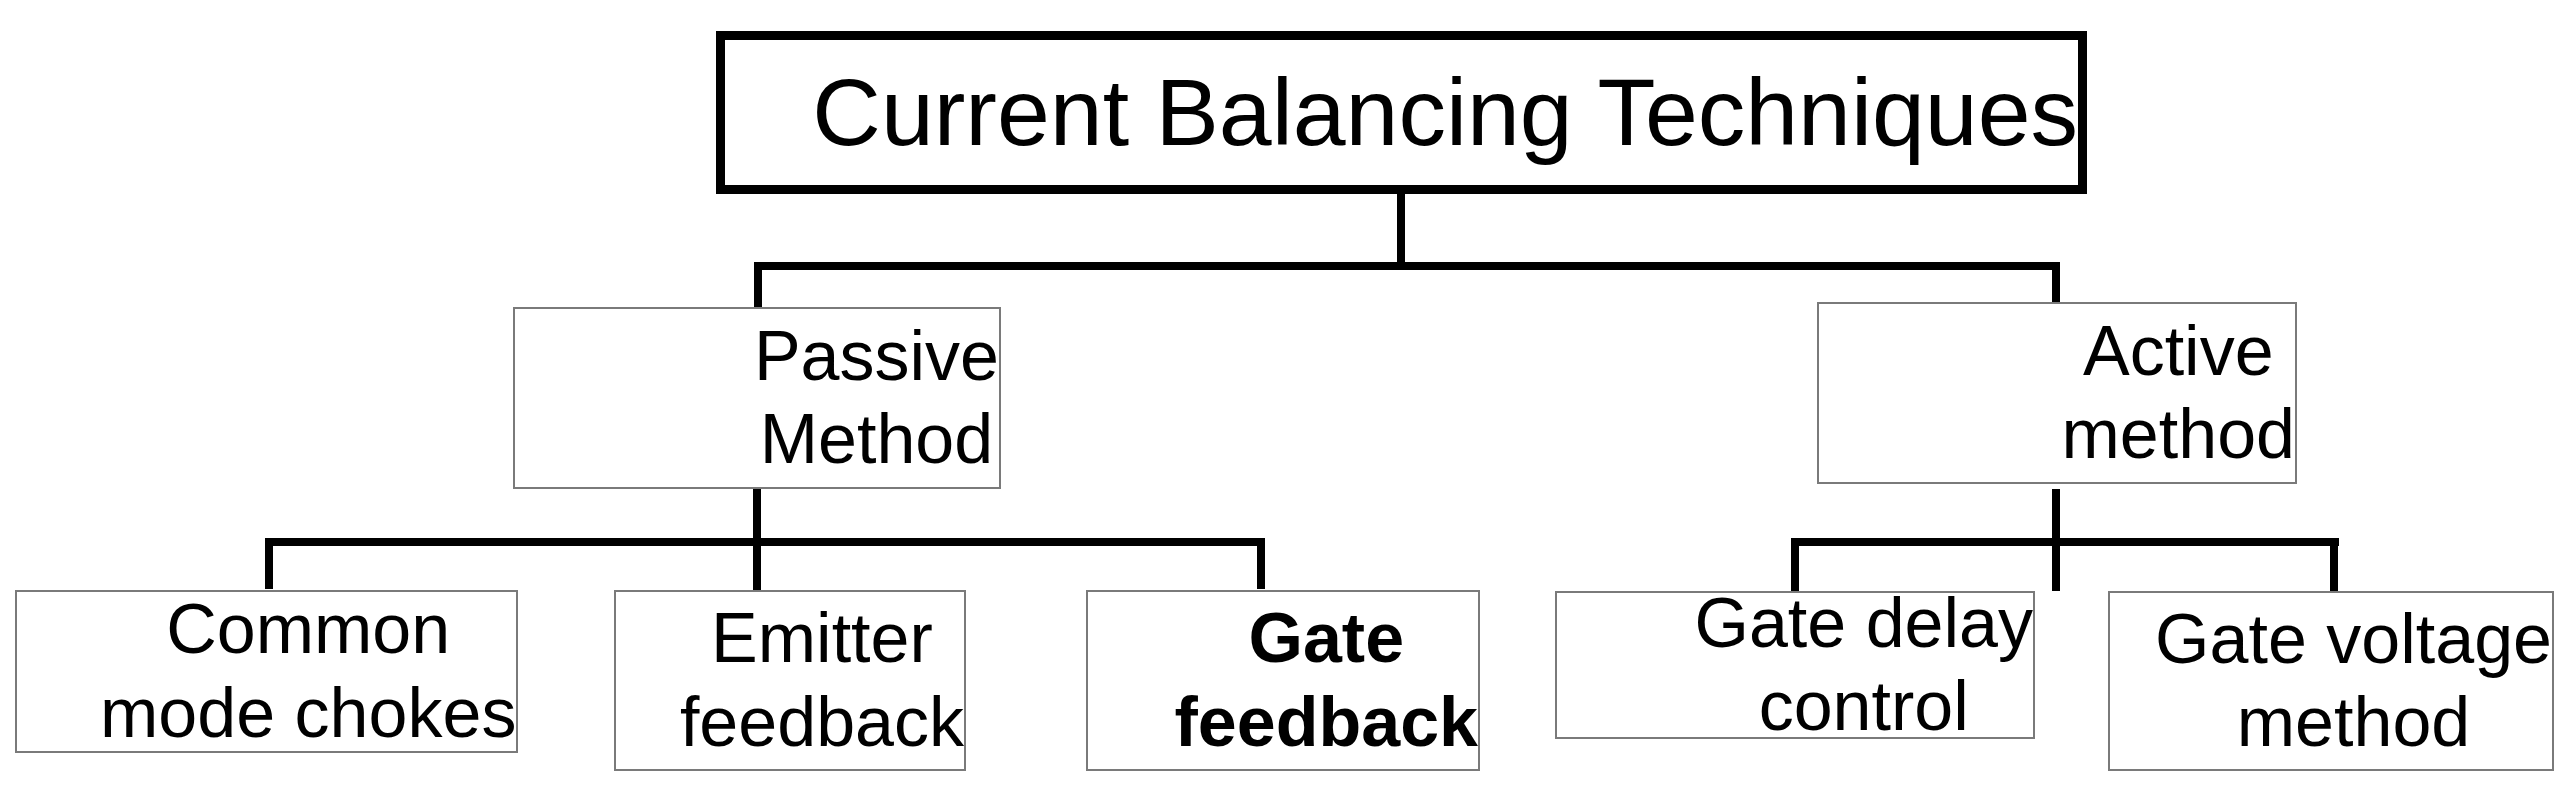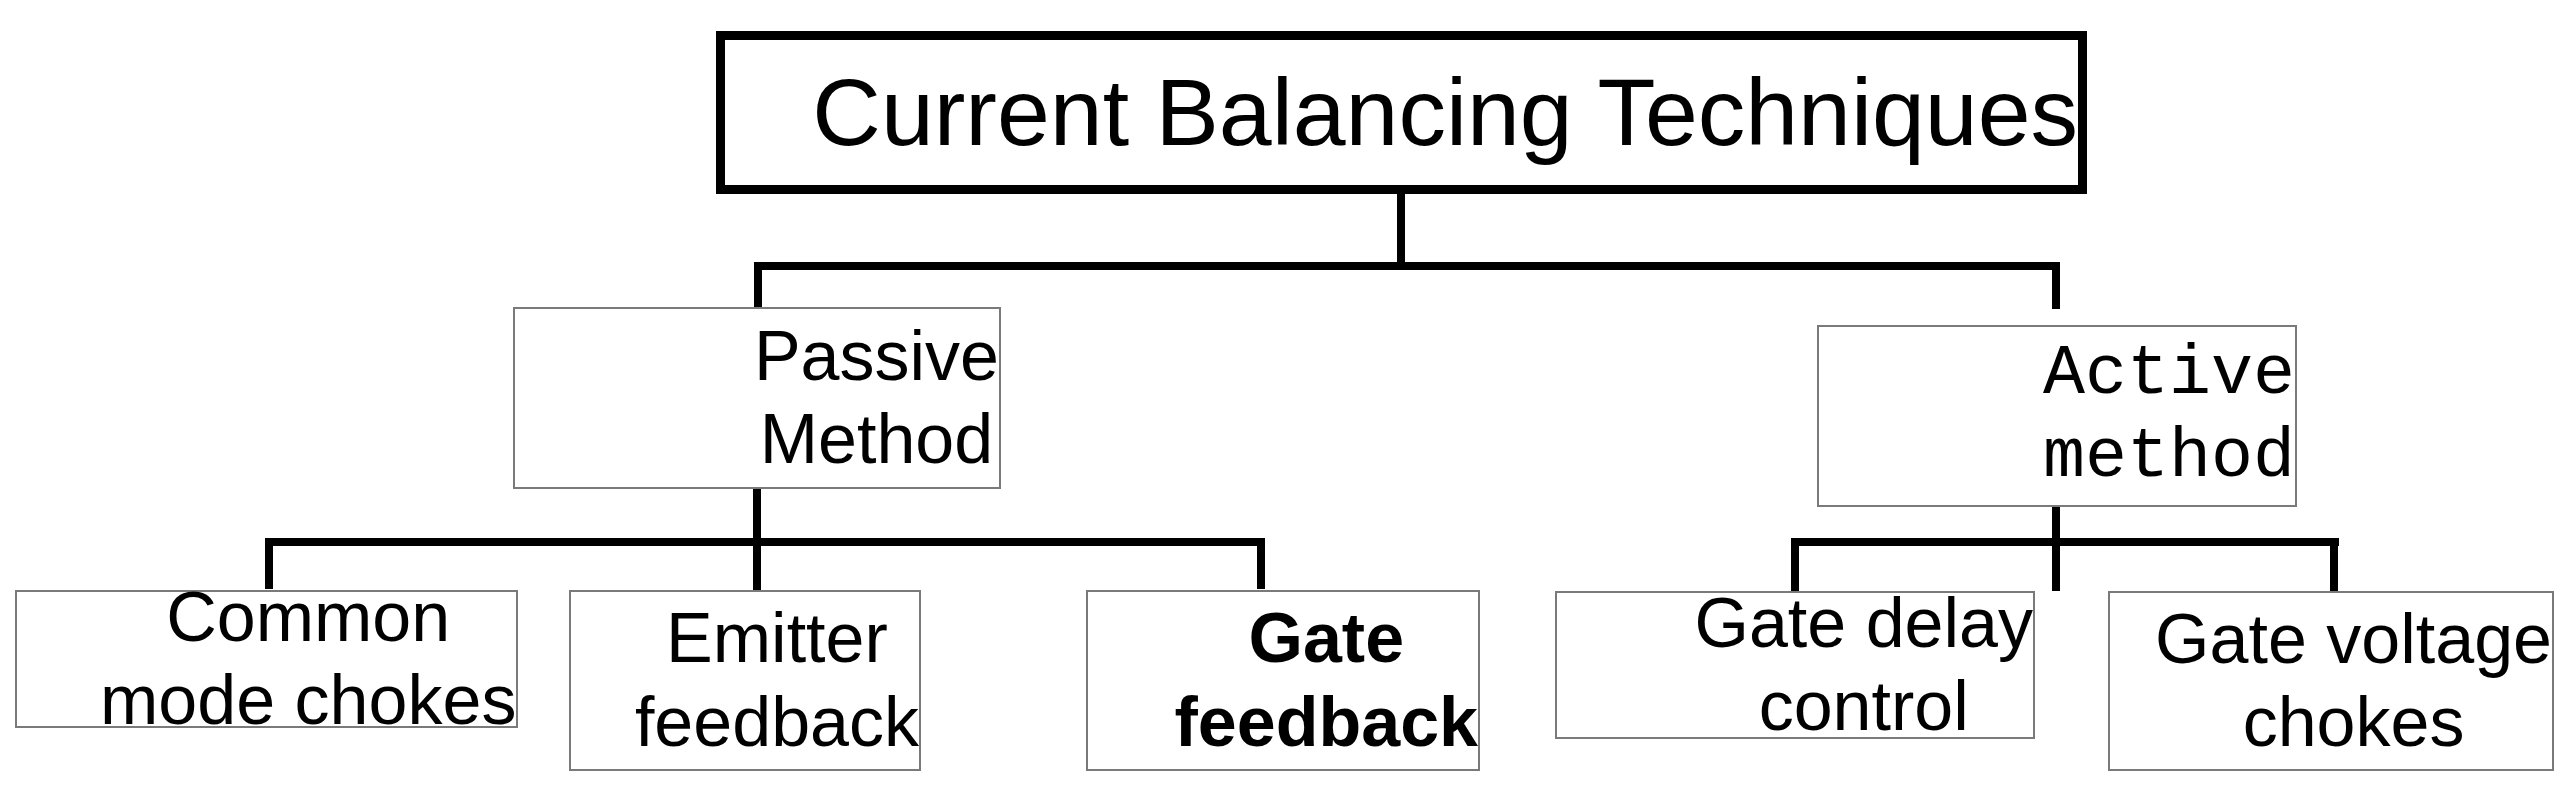--- a/index.html
+++ b/index.html
@@ -28,23 +28,23 @@
   .root-node {
     border: 9.8px solid var(--root-border, #000000);
     left: 716px; top: 31px; width: 1371px; height: 163px;
     font-size: 95px;
   }
   .branch-node, .leaf-node {
     border: 2.4px solid var(--node-border, #7a7a7a);
     font-size: 70px;
   }
   .node-passive   { left: 513px;  top: 307px; width: 488px; height: 182px; }
-  .node-active    { left: 1817px; top: 325px; width: 480px; height: 182px; font-family: Liberation Mono, monospace; }
-  .node-common    { left: 15.4px;   top: 590px; width: 503px; height: 138px; }
-  .node-emitter   { left: 569px;  top: 590px; width: 352px; height: 181px; }
+  .node-active    { left: 1817px; top: 302px; width: 480px; height: 182px; }
+  .node-common    { left: 15.4px;   top: 590px; width: 503px; height: 163px; }
+  .node-emitter   { left: 614px;  top: 590px; width: 352px; height: 181px; }
   .node-gatefb    { left: 1086px; top: 590px; width: 394px; height: 181px; font-weight: bold; }
   .node-gatedelay { left: 1555px; top: 591px; width: 480px; height: 148px; }
   .node-gatevolt  { left: 2108px; top: 591px; width: 446px; height: 180px; }
   .connector {
     position: absolute;
     background: var(--connector, #000000);
   }
   .c-trunk          { left: 1397px; top: 194px; width: 8.1px;   height: 76px; }
   .c-h-top          { left: 754px;  top: 262px; width: 1306px; height: 8.1px; }
   .c-v-passive-top  { left: 754px;  top: 262px; width: 8.1px;   height: 47px; }
@@ -105,17 +105,17 @@
 feedback</span>
   </div>
 
   <div class="node leaf-node node-gatedelay">
     <span class="node-label">Gate delay
 control</span>
   </div>
 
   <div class="node leaf-node node-gatevolt">
     <span class="node-label">Gate voltage
-chokes</span>
+method</span>
   </div>
 
 </div>
 
 
 </body></html>

